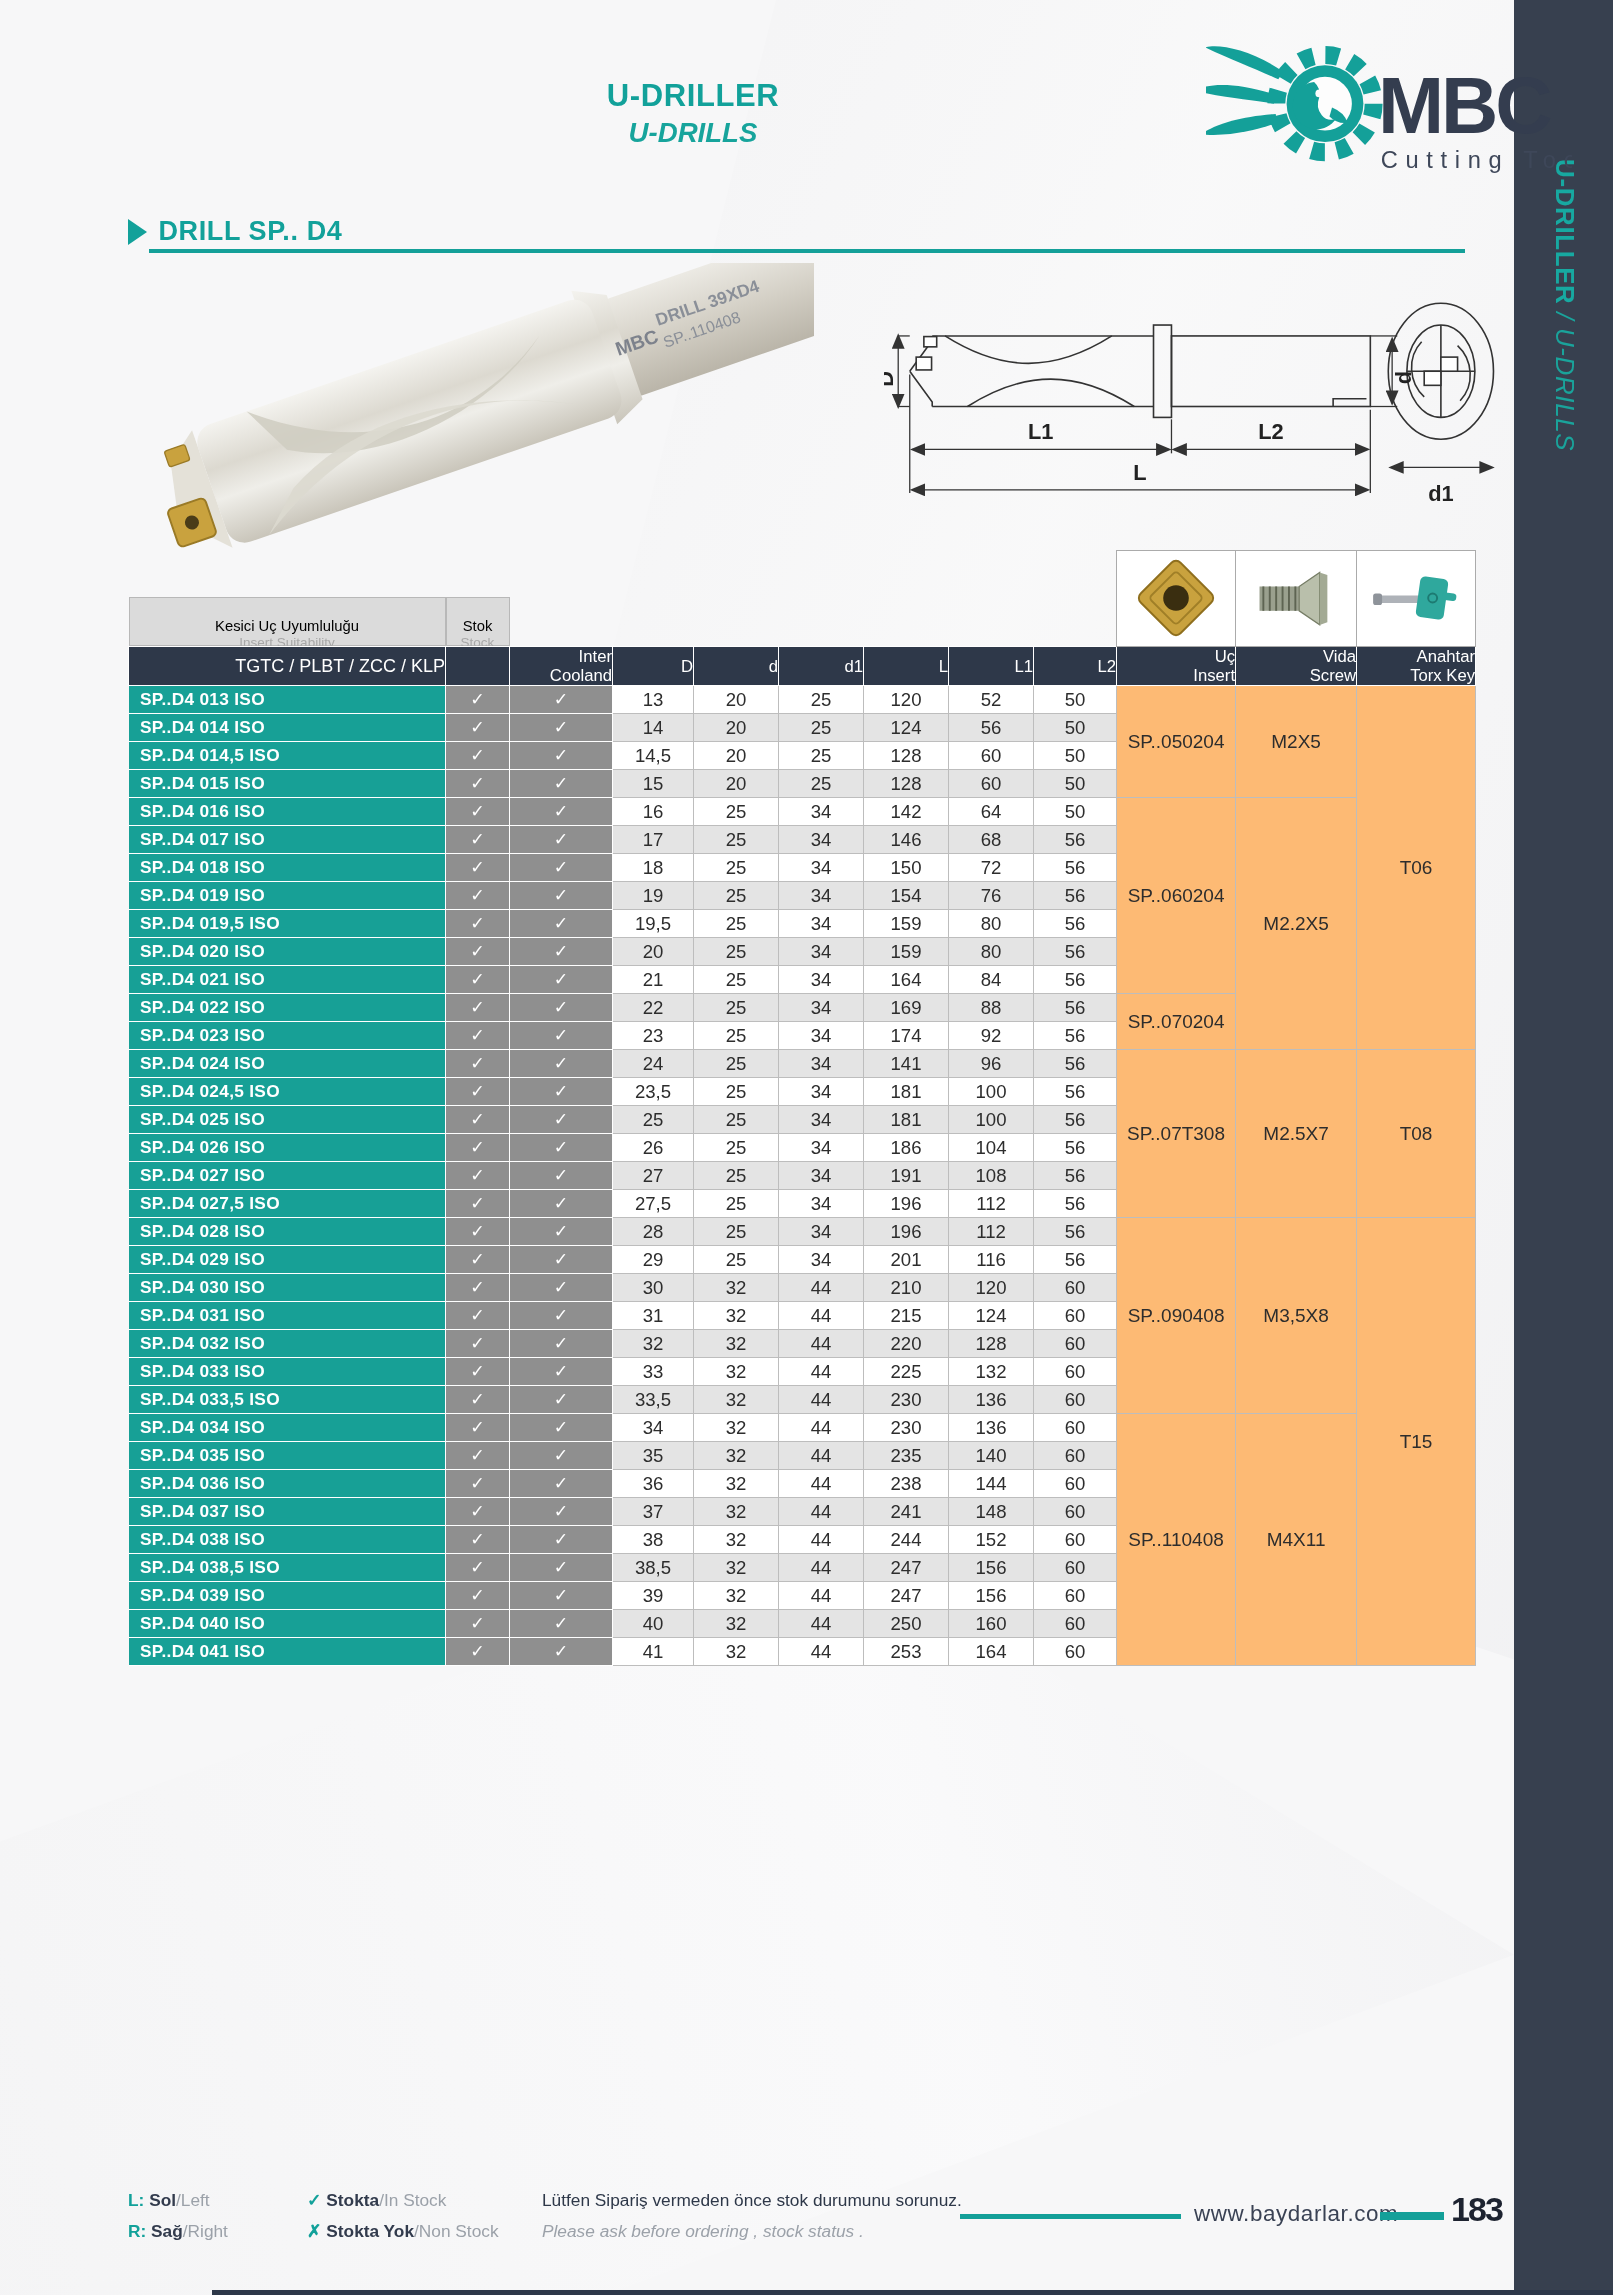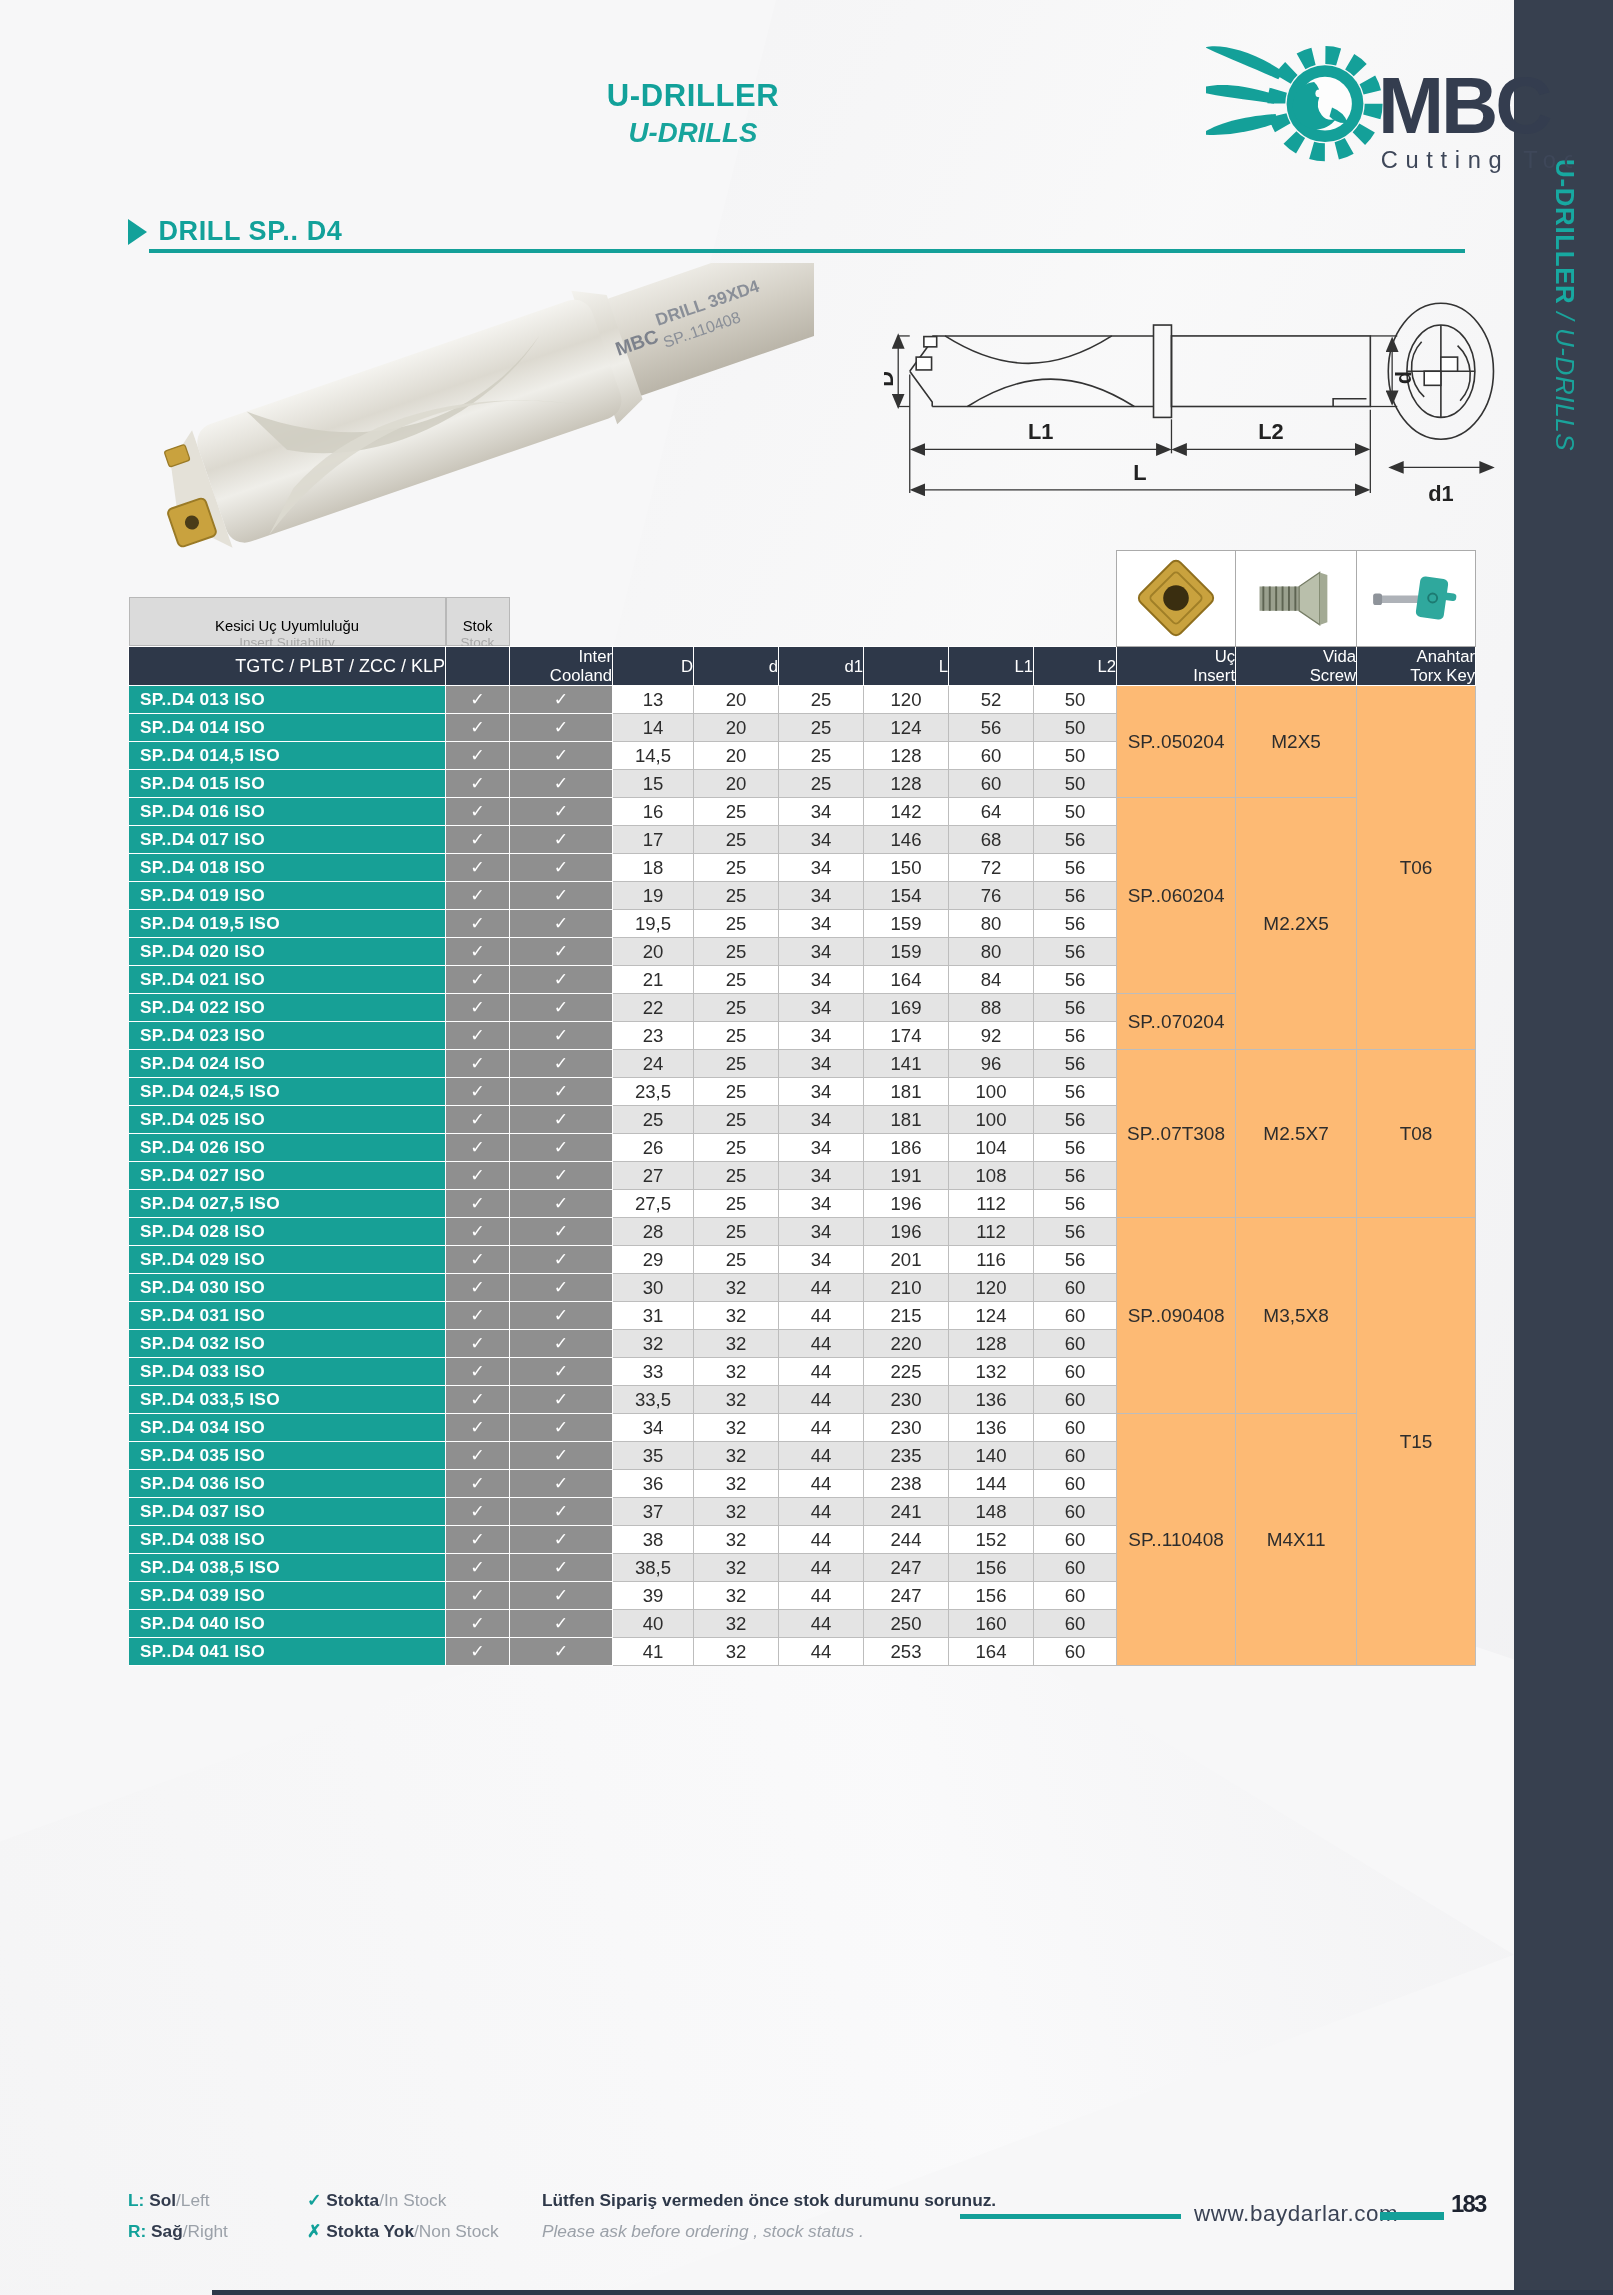--- a/index.html
+++ b/index.html
@@ -51,26 +51,26 @@
 
   
   .foot { position:absolute; top:2190px; font-size:17.3px; color:#2E3849; }
   .foot .line { margin-bottom:10.3px; white-space:nowrap; }
   .fk { color:#12A19A; font-weight:800; }
   .fb { font-weight:700; color:#323B4D; }
   .fg { color:#9BA1A9; font-weight:300; }
   #foot-lr { left:128px; }
   #foot-stock { left:307px; }
   #foot-note { left:542px; }
-  #foot-note .n1 { font-weight:700; }
+  #foot-note .n1 { font-weight:400; }
   #foot-note .n2 { font-style:italic; color:#9BA1A9; font-weight:400; }
   .rule-thin { position:absolute; left:960px; top:2214px; width:221px; height:4.5px; background:#14A099; }
   .site { position:absolute; left:1194px; top:2201px; font-size:22.4px; color:#3A4254; letter-spacing:0.6px; }
   .rule-thick { position:absolute; left:1380px; top:2212px; width:64px; height:8.3px; background:#14A099; }
-  .pagenum { position:absolute; left:1451px; top:2190px; font-size:24px; font-weight:800; color:#1d2330; letter-spacing:-1.9px; }
+  .pagenum { position:absolute; left:1451px; top:2190px; font-size:34px; font-weight:800; color:#1d2330; letter-spacing:-1.9px; }
 </style>
 </head>
 <body>
 
 <div class="facet" id="f1"></div>
 <div class="facet" id="f2"></div>
 
 <div class="sidebar">
   <div class="sidebar-text">
     <span class="b">U-DRILLER</span><span class="i"> / U-DRILLS</span>

